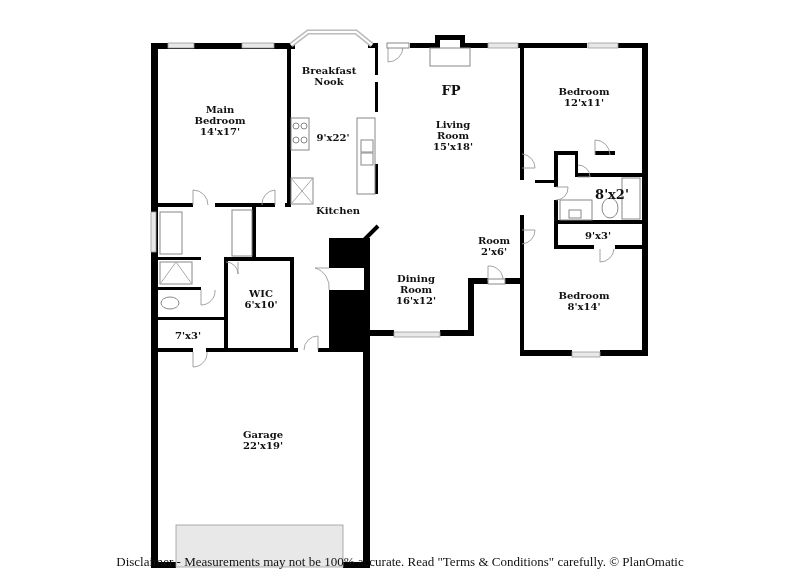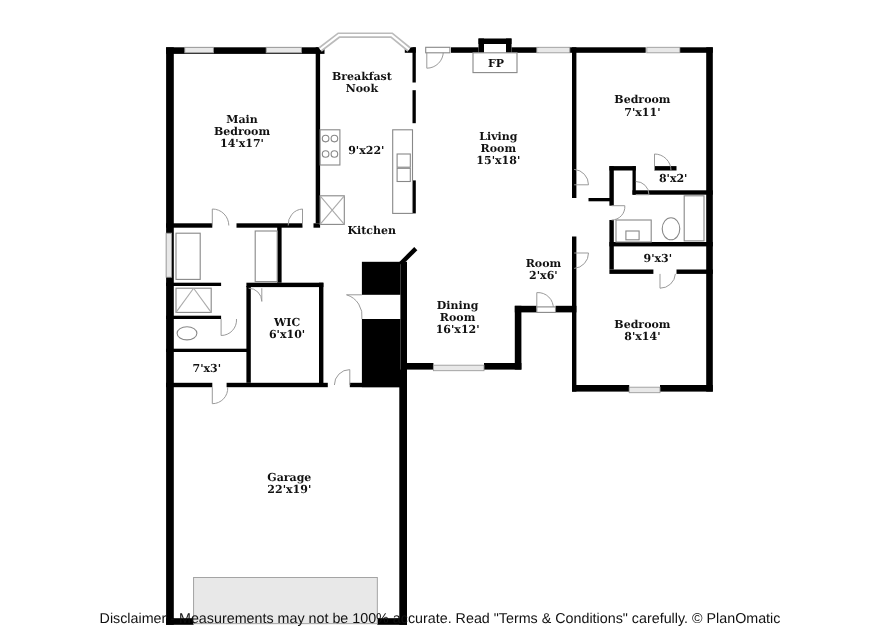--- a/index.html
+++ b/index.html
@@ -3,22 +3,22 @@
 <meta charset="utf-8">
 <style>
   html, body { margin: 0; padding: 0; background: #ffffff; }
   body { width: 800px; height: 582px; position: relative; overflow: hidden; font-family: "DejaVu Serif", "Liberation Serif", serif; }
   #plan { position: absolute; left: 0; top: 0; width: 800px; height: 582px; }
   .wall { fill: #000; }
   .fixture { stroke: #888; stroke-width: 1; fill: #fff; }
   .window { fill: #e8e8e8; stroke: #999; stroke-width: 0.8; }
   .door-arc { stroke: #999; stroke-width: 0.9; fill: none; }
   .room-label { position: absolute; text-align: center; font-family: "DejaVu Serif", "Liberation Serif", serif; font-weight: bold; font-size: 10px; line-height: 11px; color: #111; transform: translateX(-50%); white-space: nowrap; }
-  .room-label.small { font-size: 10px; }
-  .disclaimer { position: absolute; left: 0; width: 800px; top: 554px; text-align: center; font-family: Liberation Sans, sans-serif; font-size: 13px; color: #111; }
+  .room-label.small { font-size: 13px; margin-top: 32px; }
+  .disclaimer { position: absolute; left: 0; width: 800px; top: 554px; text-align: center; font-family: Liberation Serif, serif; font-size: 13px; color: #111; }
 </style>
 </head>
 <body>
 
 <svg id="plan" viewBox="0 0 800 582" xmlns="http://www.w3.org/2000/svg">
 
   <g>
 
     <rect class="wall" x="151" y="43" width="7" height="525"></rect>
 
@@ -178,21 +178,21 @@
 <div class="room-label" style="left:453px;top:119px">
   <div>Living</div>
   <div>Room</div>
   <div>15'x18'</div>
 </div>
 <div class="room-label small" style="left:451px;top:53px">
   <div>FP</div>
 </div>
 <div class="room-label" style="left:584px;top:86px">
   <div>Bedroom</div>
-  <div>7'x11'</div>
+  <div>12'x11'</div>
 </div>
 <div class="room-label small" style="left:612px;top:157px">
   <div>8'x2'</div>
 </div>
 <div class="room-label" style="left:598px;top:230px">
   <div>9'x3'</div>
 </div>
 <div class="room-label" style="left:494px;top:235px">
   <div>Room</div>
   <div>2'x6'</div>

